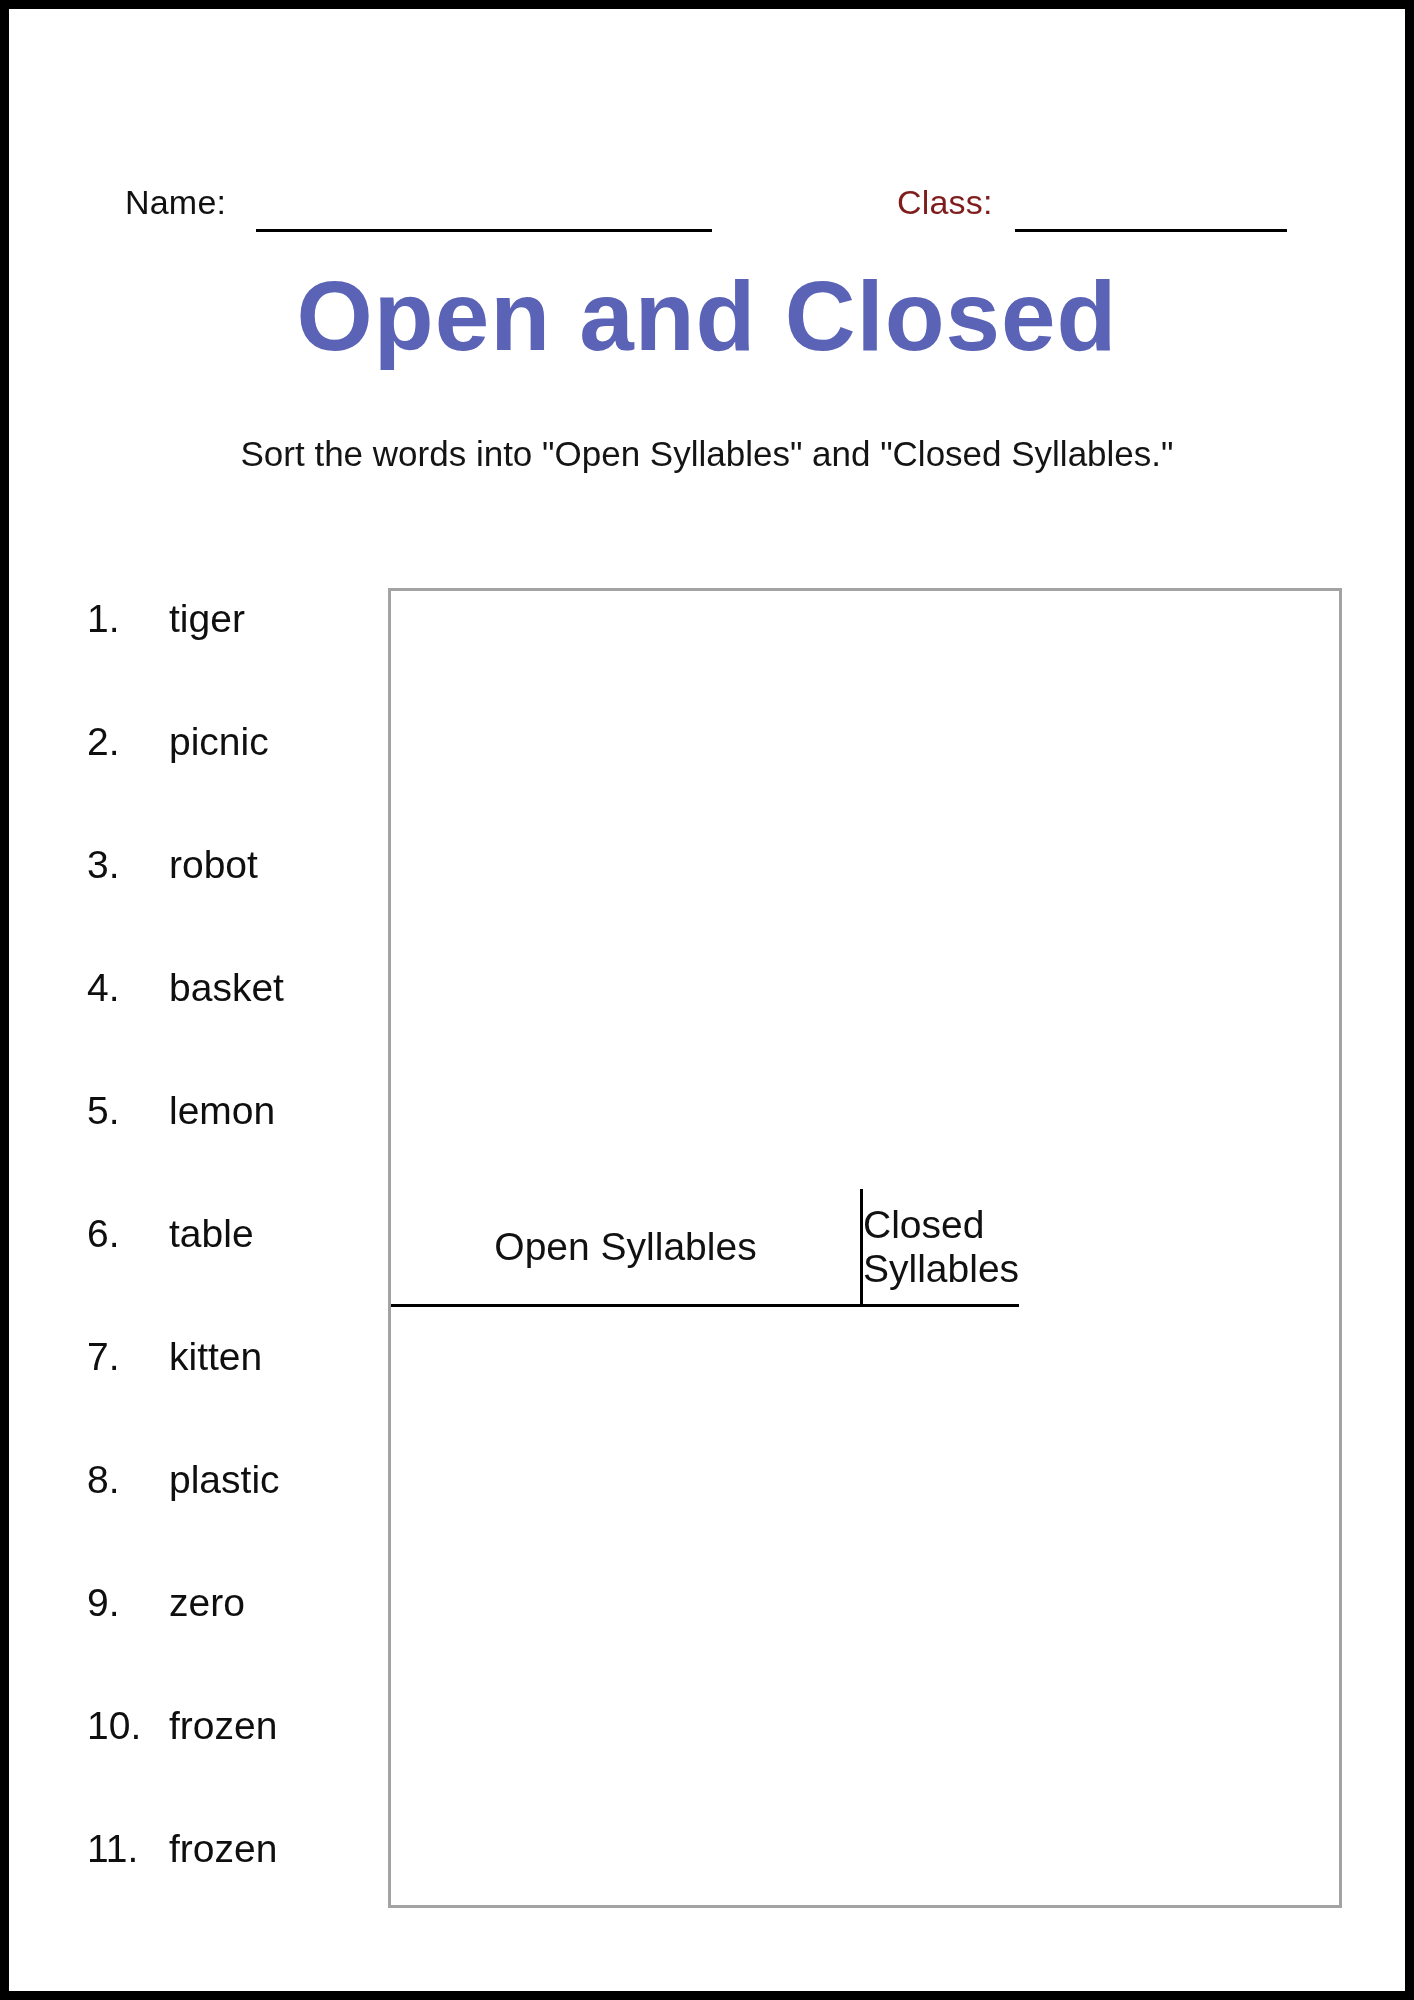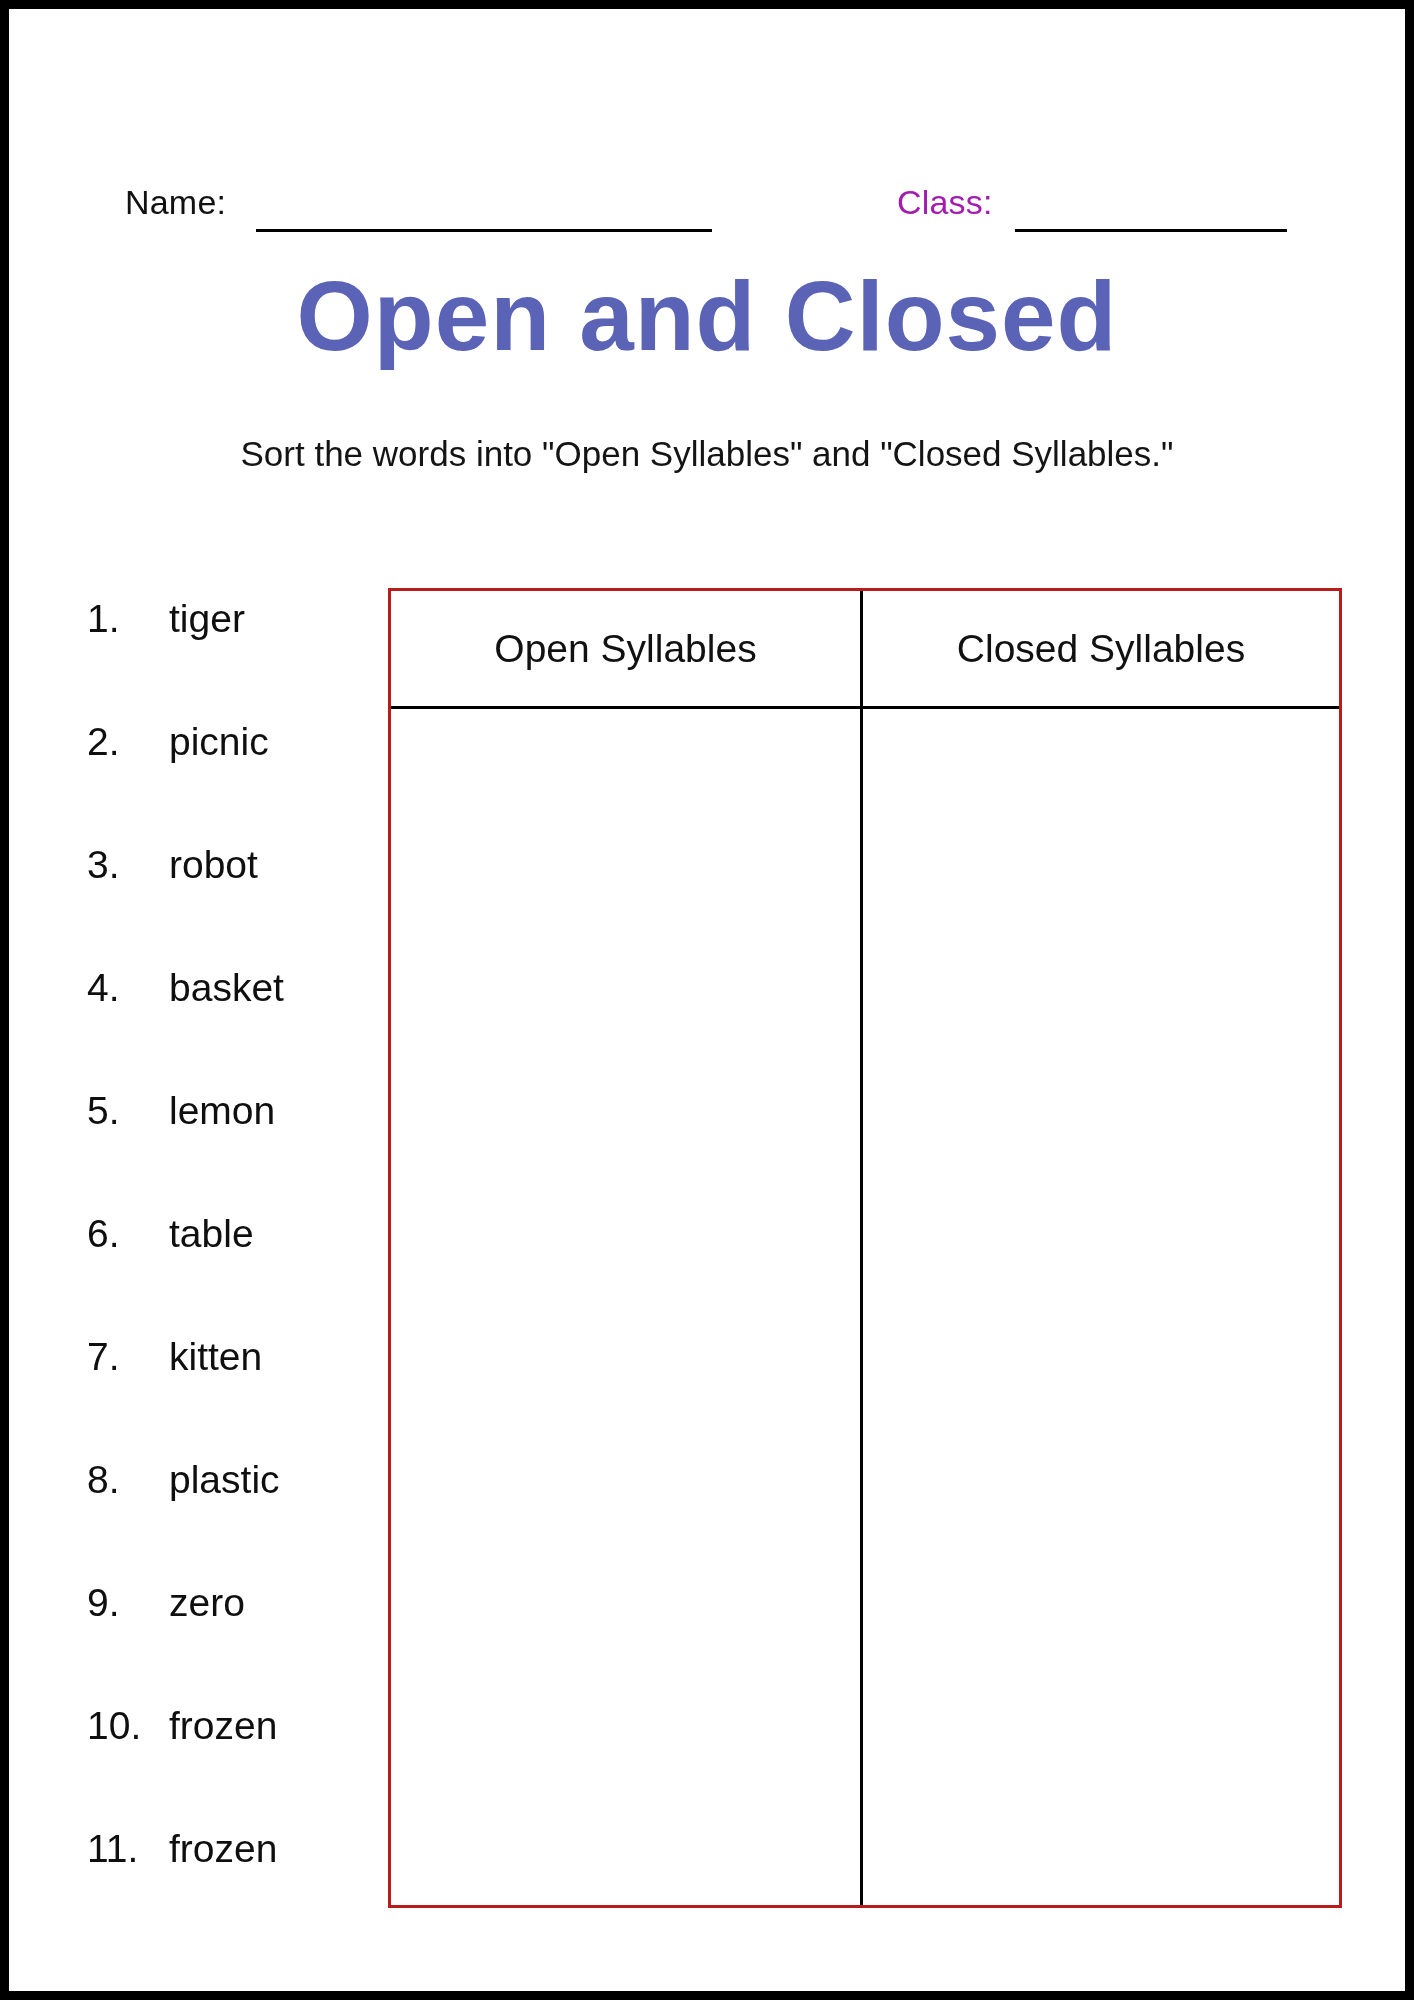--- a/index.html
+++ b/index.html
@@ -53,21 +53,21 @@
     top: 138px;
     width: 456px;
     height: 3px;
     background: #000000;
   }
   .class-label {
     position: absolute;
     left: 888px;
     top: 92px;
     font-size: 34px;
-    color: #a21caf;
+    color: #7f1d1d;
     letter-spacing: 0.2px;
   }
   .class-line {
     position: absolute;
     left: 1006px;
     top: 138px;
     width: 272px;
     height: 3px;
     background: #000000;
   }
@@ -121,24 +121,25 @@
     flex: 1 1 auto;
   }
 
   
   .sort-table {
     position: absolute;
     left: 379px;
     top: 579px;
     width: 954px;
     height: 1320px;
-    border: 3px solid #b91c1c;
-    box-sizing: border-box;
-    display: flex;
-    flex-direction: column;
+    border: 3px solid #a3a3a3;
+    box-sizing: border-box;
+    display: flex;
+    flex-direction: row;
+    align-items: center;
   }
   .sort-head {
     display: flex;
     height: 115px;
     flex: 0 0 115px;
     border-bottom: 3px solid #000000;
   }
   .sort-body {
     display: flex;
     flex: 1 1 auto;

